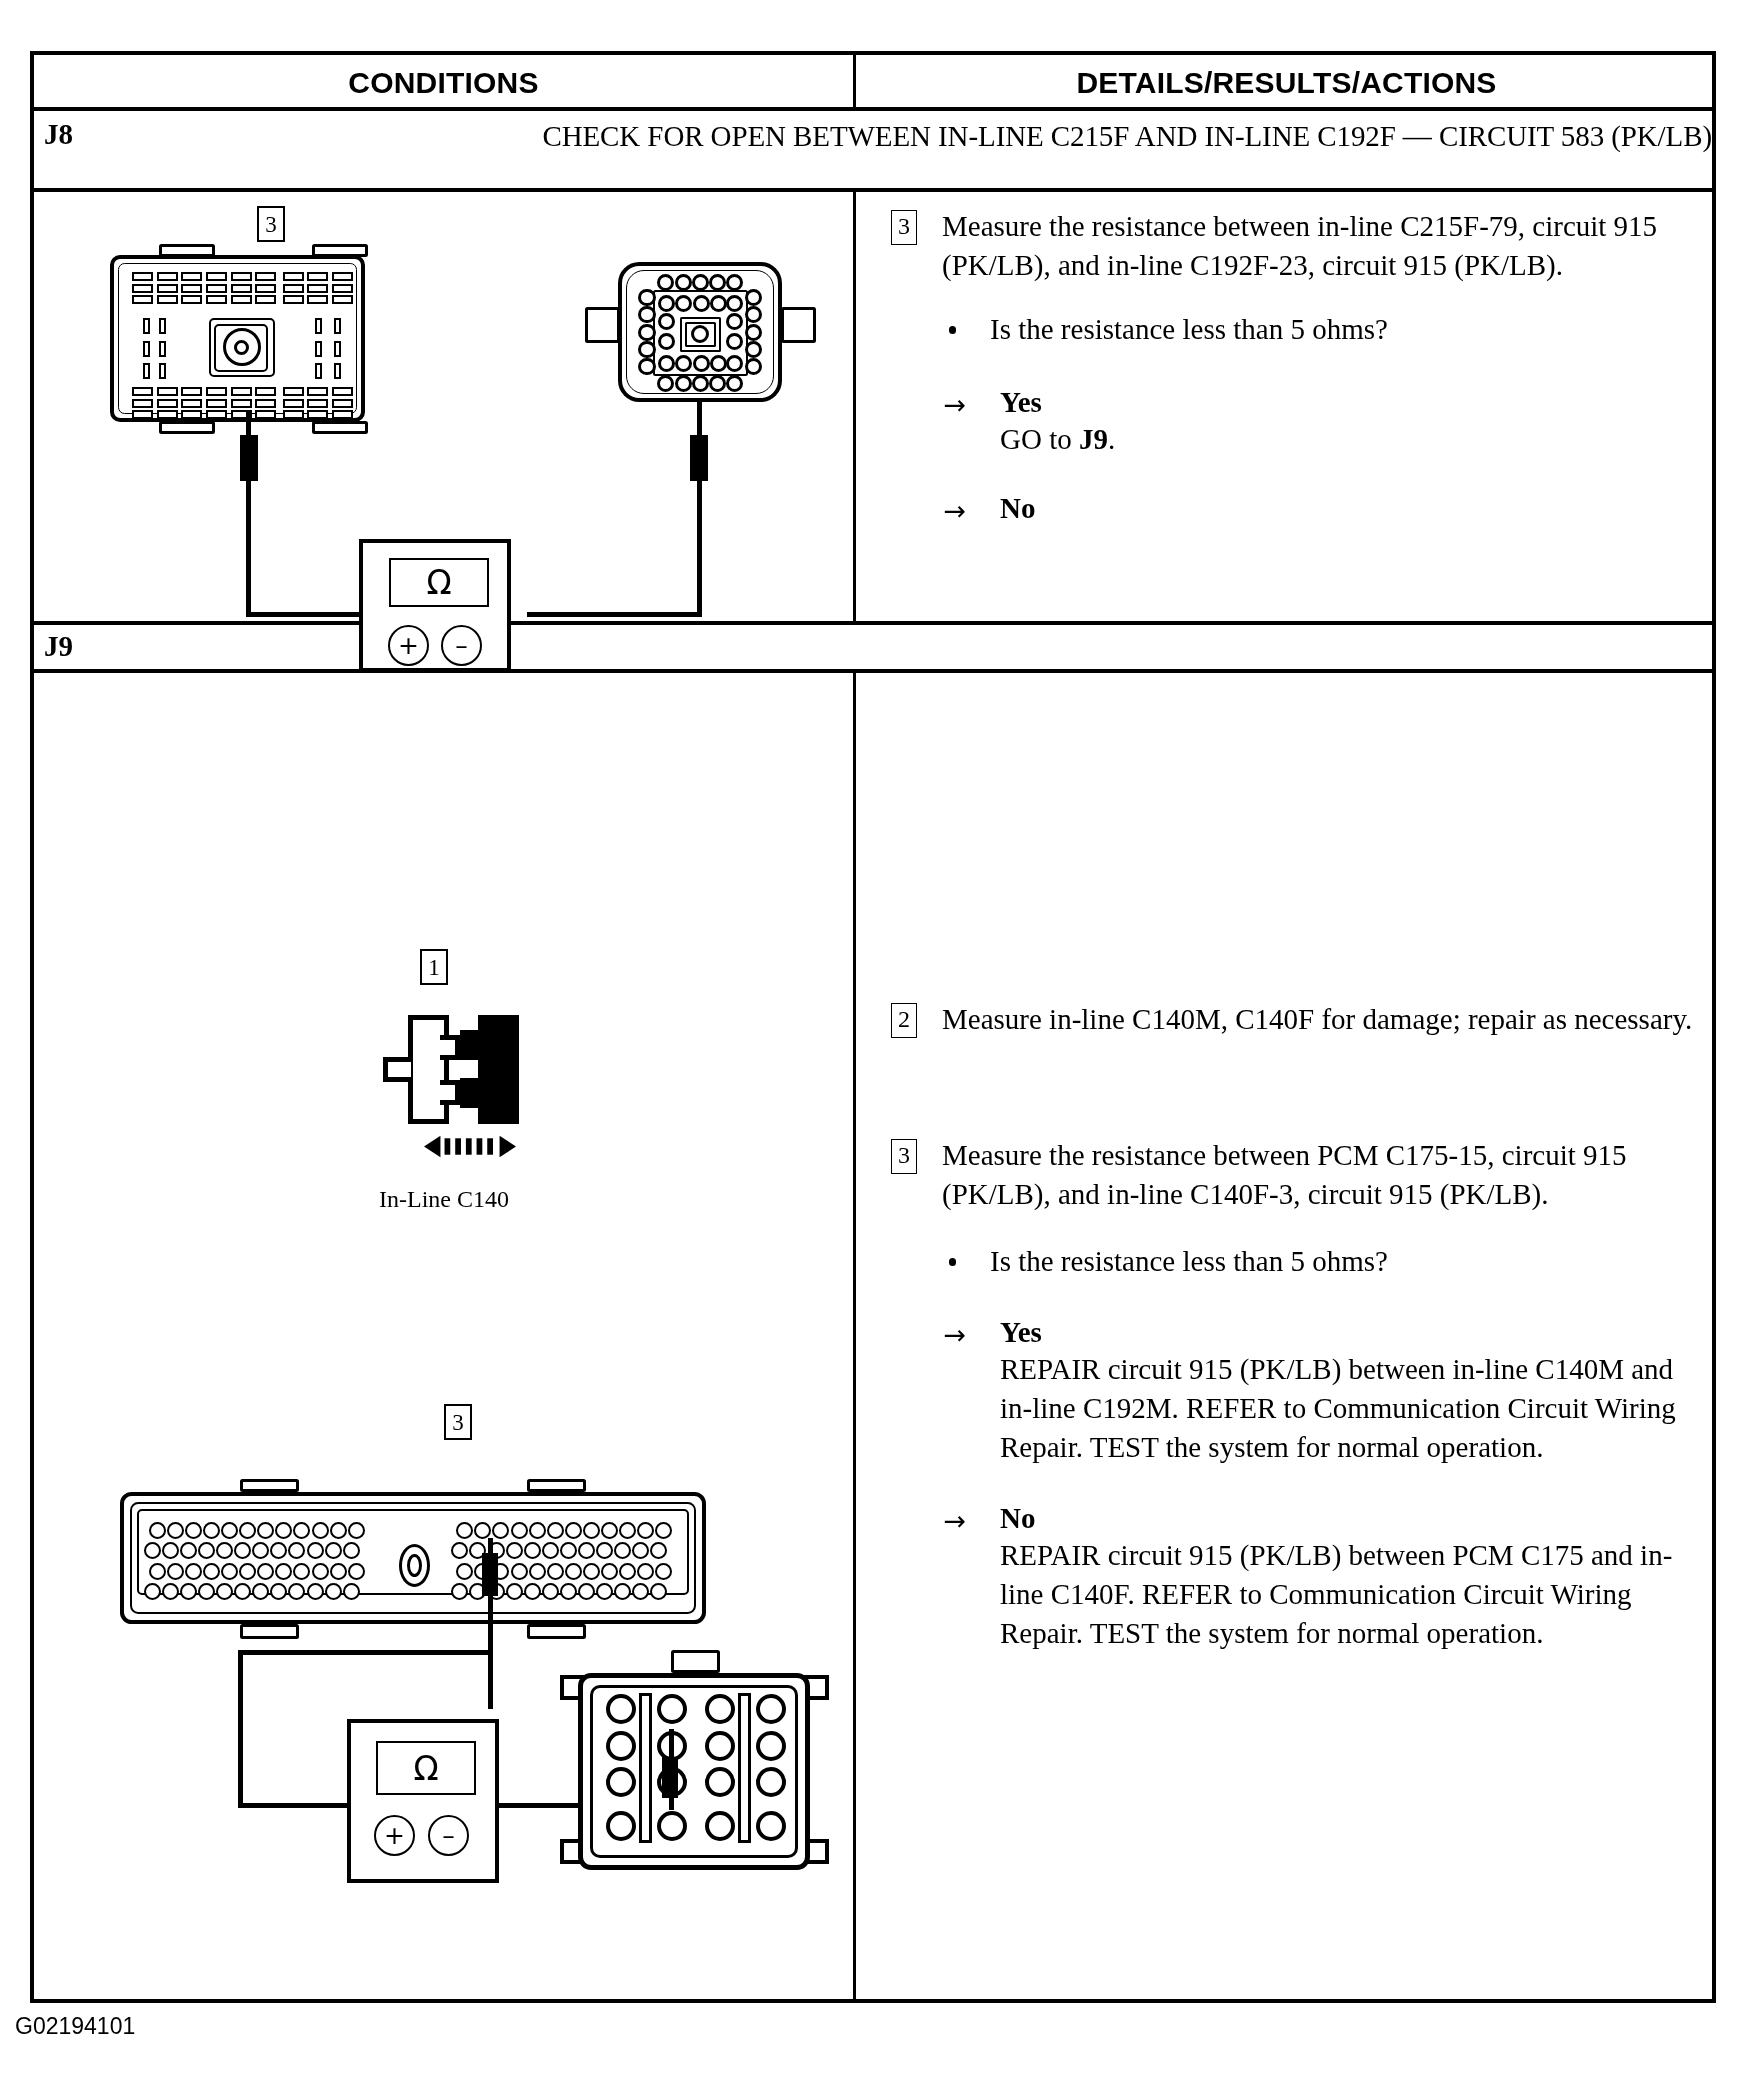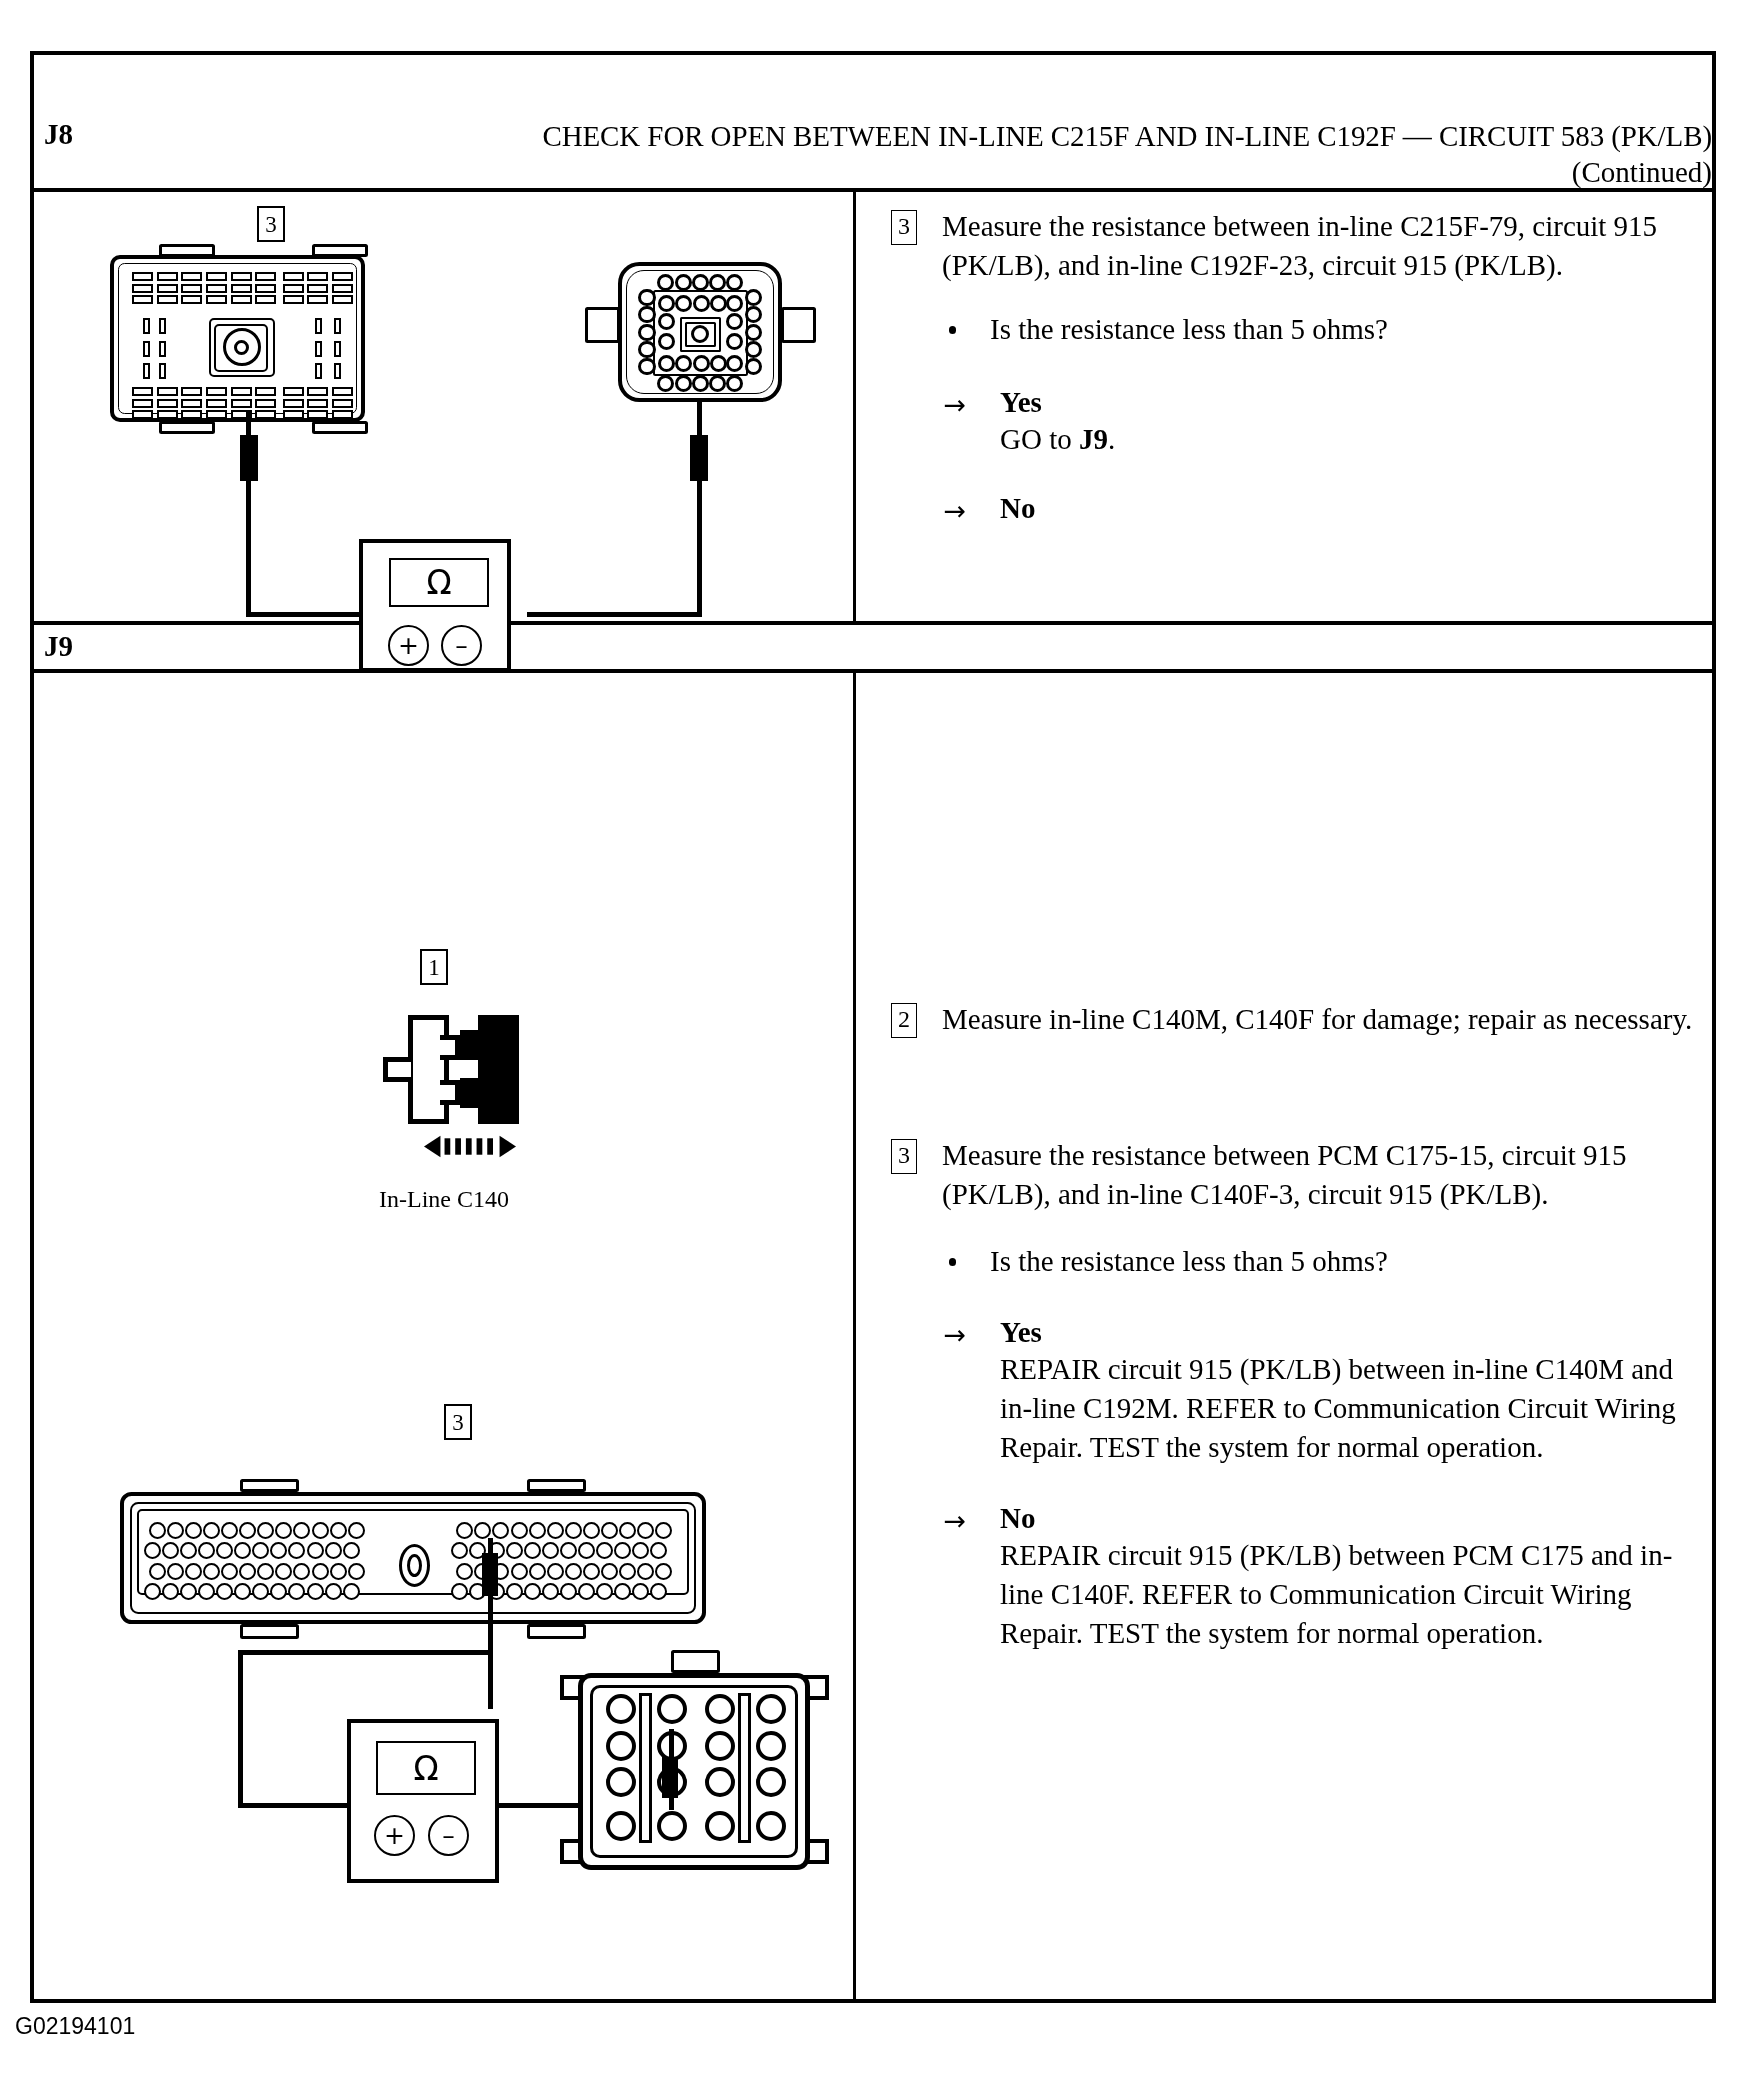--- a/index.html
+++ b/index.html
@@ -375,25 +375,29 @@
     font-size: 23px;
   }
 </style>
 </head>
 <body>
 
 <div class="page">
 
   <div class="table">
 
+    <div class="hdr-row">
+      <div class="hdr-cell hdr-cond">CONDITIONS</div>
+      <div class="hdr-sep"></div>
+      <div class="hdr-cell hdr-det">DETAILS/RESULTS/ACTIONS</div>
+    </div>
 
     <div class="step-title" style="top:56px; height:81px;">
       <span class="code">J8</span>
       <span class="txt">CHECK FOR OPEN BETWEEN IN-LINE C215F AND IN-LINE C192F — CIRCUIT 583 (PK/LB)</span>
-      <span class="cont">(Continued)</span>
     </div>
 
     <div class="body-row" style="top:137px; height:433px; border-bottom:4.1px solid #000;">
       <div class="vdiv" style="top:0; height:433px;"></div>
 
       <div class="dgm" style="left:0; top:0; width:819px; height:433px;">
 
         <div class="callout" style="left:223px; top:14px;">3</div>
 
         <div class="tab" style="left:125px; top:52px; width:56px; height:13px;"></div>

